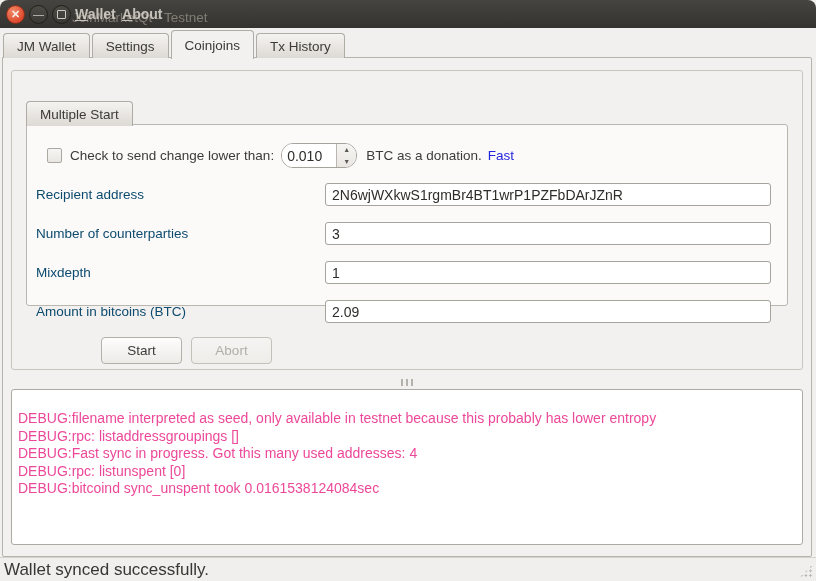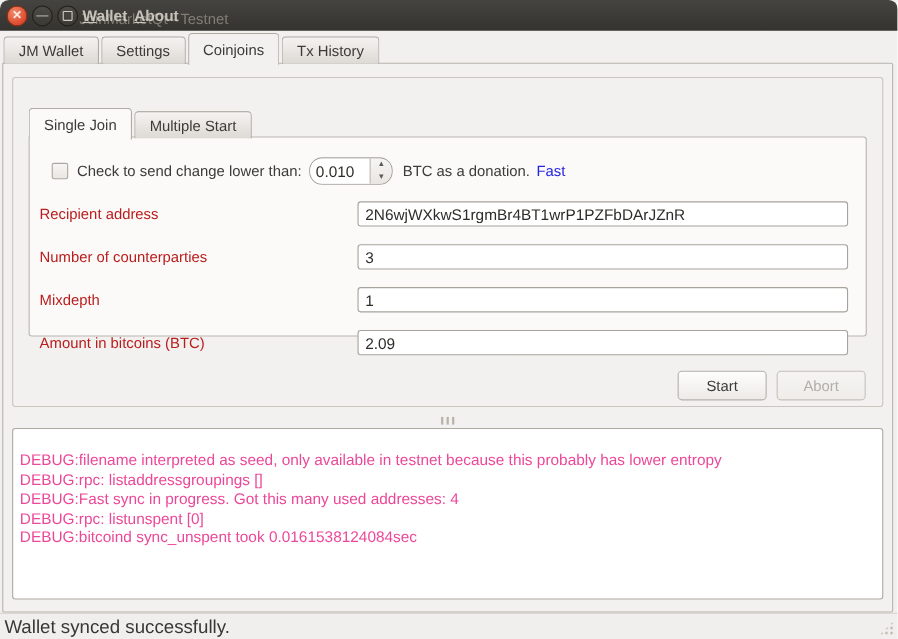--- a/index.html
+++ b/index.html
@@ -46,41 +46,41 @@
 
   
   .inner-tabbar{position:absolute;left:14px;top:25px;height:30px;display:flex;align-items:flex-end;z-index:3;}
   .inner-pane{position:absolute;left:14px;right:14px;top:53px;height:182px;box-sizing:border-box;
               background:#FBFAF9;border:1px solid #B9B5AF;border-radius:0 3px 3px 3px;z-index:2;
               padding-top:11px;}
   .tab.inner-active{height:29px;margin-bottom:-1px;background:#FBFAF9;z-index:4;position:relative;}
 
   
   .row{display:flex;align-items:center;height:39px;padding:0 16px 0 9px;}
-  .row .flabel{width:261px;flex:none;color:#b91c1c;}
+  .row .flabel{width:261px;flex:none;color:#0c4a6e;}
   .row input.field{flex:1;height:23px;box-sizing:border-box;border:1px solid #A6A29C;border-radius:3px;
                    background:#FFFFFF;padding:0 6px;font-family:"Liberation Sans",sans-serif;
                    font-size:14px;color:#2E2D2A;outline:none;margin-left:28px;}
 
   
   .donation-row{display:flex;align-items:center;height:39px;padding:0 9px;}
   .checkbox{width:15px;height:15px;box-sizing:border-box;border:1px solid #ABA7A1;border-radius:2px;
             background:linear-gradient(#F7F5F3,#E9E6E2);margin-left:11px;flex:none;}
   .donation-row .dlabel{margin-left:8px;white-space:nowrap;}
   .spinbox{display:flex;margin-left:7px;height:25px;box-sizing:border-box;border:1px solid #A6A29C;
            border-radius:12px;background:#fff;overflow:hidden;flex:none;}
   .spinbox input{width:44px;border:none;outline:none;padding:0 5px;font-family:"Liberation Sans",sans-serif;
                  font-size:14px;color:#2E2D2A;}
   .spin-btns{width:19px;display:flex;flex-direction:column;border-left:1px solid #B9B5AF;background:linear-gradient(#F7F5F3,#E9E6E2);}
   .spin-btns span{flex:1;display:flex;align-items:center;justify-content:center;font-size:7px;color:#5D5A55;}
   .donation-row .suffix{margin-left:9px;white-space:nowrap;}
   .link{margin-left:6px;color:#2424DF;text-decoration:none;cursor:pointer;white-space:nowrap;}
 
   
-  .btn-row{display:flex;align-items:center;justify-content:flex-end;height:39px;padding-left:74px;gap:9px;}
+  .btn-row{display:flex;align-items:center;justify-content:flex-start;height:39px;padding-left:74px;gap:9px;}
   .btn{min-width:81px;height:27px;box-sizing:border-box;display:flex;align-items:center;justify-content:center;
        padding:0 18px;background:linear-gradient(#FDFDFC,#EDEBE8);border:1px solid #B4B0AA;border-radius:4px;
        color:#3C3B37;font-size:13.5px;cursor:default;}
   .btn.disabled{color:#B2AEA8;background:linear-gradient(#F6F4F2,#EFEDEA);border-color:#C4C0BA;}
 
   
   .splitter{position:absolute;left:0;right:0;top:318px;height:12px;display:flex;align-items:center;justify-content:center;gap:3px;}
   .splitter i{display:block;width:2px;height:7px;background:#B5B1AB;}
 
   
@@ -118,21 +118,20 @@
     <div class="tab">JM Wallet</div>
     <div class="tab">Settings</div>
     <div class="tab active">Coinjoins</div>
     <div class="tab">Tx History</div>
   </div>
 
   <div class="main-pane">
 
     <div class="groupbox">
       <div class="inner-tabbar">
-        <div class="tab inner-active">Single Join</div>
         <div class="tab">Multiple Start</div>
       </div>
 
       <div class="inner-pane">
 
         <div class="donation-row">
           <span class="checkbox"></span>
           <span class="dlabel">Check to send change lower than:</span>
           <span class="spinbox">
             <input value="0.010" style="">

